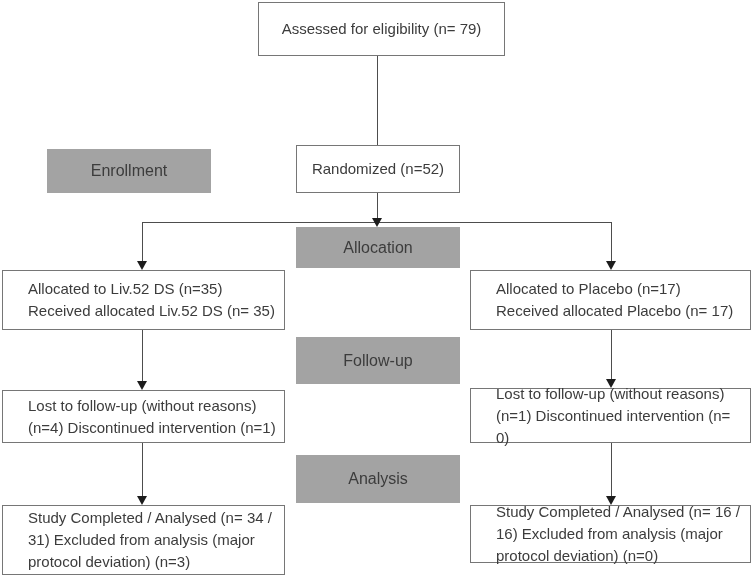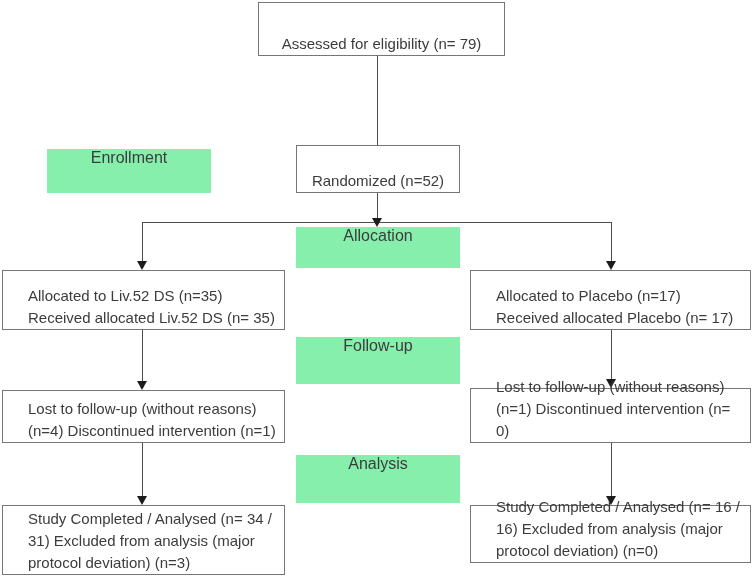--- a/index.html
+++ b/index.html
@@ -13,31 +13,31 @@
     font-size: 15px;
     overflow: hidden;
   }
   .box {
     position: absolute;
     background: #ffffff;
     border: 1px solid #767676;
     box-sizing: border-box;
     display: flex;
     flex-direction: column;
-    justify-content: flex-end;
+    justify-content: center;
     line-height: 22px;
   }
   .box.center { align-items: center; text-align: center; }
   .box.leftalign { padding-left: 25px; padding-right: 6px; }
   .stage {
     position: absolute;
-    background: #86efac;
+    background: #a3a3a3;
     box-sizing: border-box;
     display: flex;
-    align-items: flex-start;
+    align-items: center;
     justify-content: center;
     font-size: 16px;
   }
   .line { position: absolute; background: #4d4d4d; }
   .arrow {
     position: absolute;
     width: 0; height: 0;
     border-left: 5px solid transparent;
     border-right: 5px solid transparent;
     border-top: 9px solid #1c1c1c;

